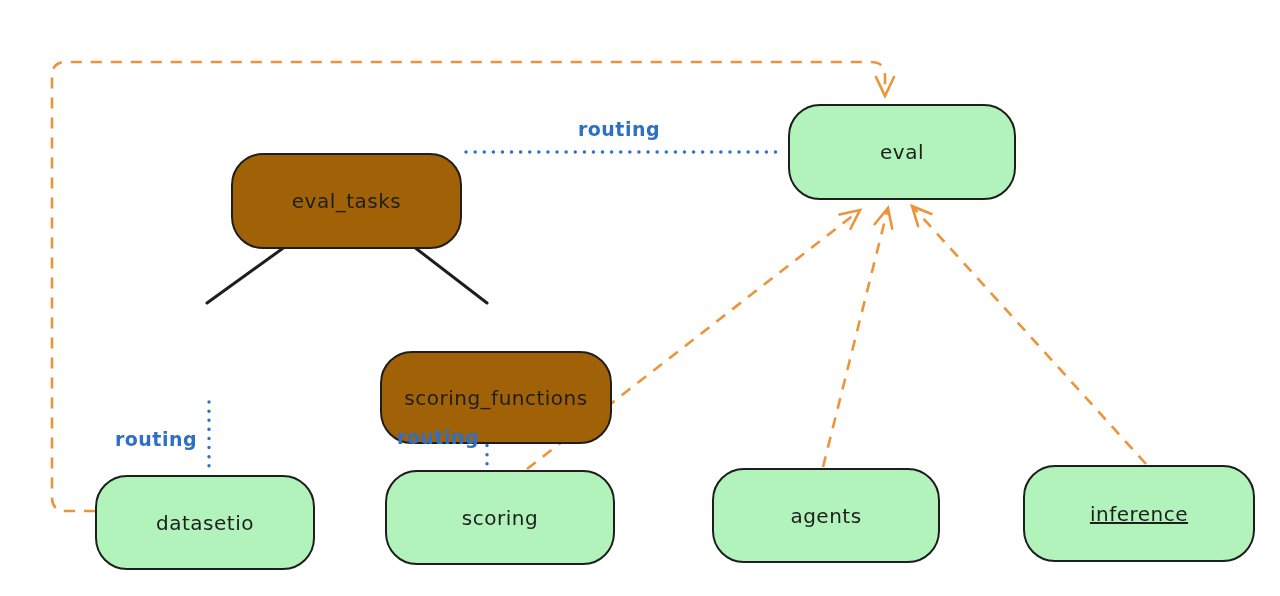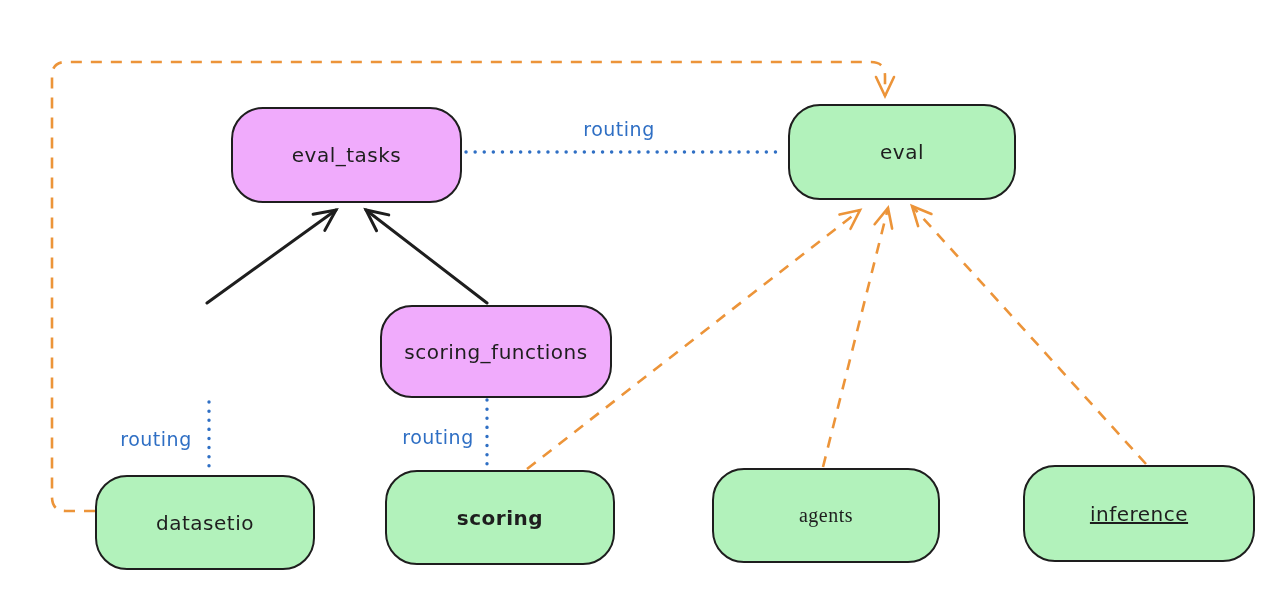--- a/index.html
+++ b/index.html
@@ -12,26 +12,26 @@
   }
   #edges { position:absolute; left:0; top:0; width:1280px; height:596px; }
   .node {
     position:absolute;
     border:2.5px solid #1e1e1e;
     border-radius:32px;
     display:flex; align-items:center; justify-content:center;
     font-size:20px; color:#1e1e1e; letter-spacing:0.5px;
     box-sizing:border-box;
   }
-  .node.blue  { background:#f0abfc; }
+  .node.blue  { background:#a16207;margin-top:46px; }
   .node.green { background:#b2f2bb;text-align:right; }
   .edge-label {
     position:absolute;
     color:#2f6fc4;
-    font-weight:normal;
+    font-weight:bold;
     font-size:19px;
     transform:translate(-50%,-50%);
     white-space:nowrap;
     letter-spacing:0.5px;
   }
 </style>
 </head>
 <body>
 
 <div id="canvas">
@@ -61,23 +61,23 @@
 
   <div class="node blue" style="left:231px;  top:107px; width:231px; height:96px;">eval_tasks</div>
 
   <div class="node green" style="left:788px;  top:104px; width:228px; height:96px;">eval</div>
 
 
   <div class="node blue" style="left:380px;  top:305px; width:232px; height:93px;">scoring_functions</div>
 
   <div class="node green" style="left:95px;   top:475px; width:220px; height:95px;">datasetio</div>
 
-  <div class="node green" style="left:385px;  top:470px; width:230px; height:95px;font-weight:bold;">scoring</div>
+  <div class="node green" style="left:385px;  top:470px; width:230px; height:95px;">scoring</div>
 
-  <div class="node green" style="left:712px;  top:468px; width:228px; height:95px;font-family:Liberation Serif, serif;">agents</div>
+  <div class="node green" style="left:712px;  top:468px; width:228px; height:95px;">agents</div>
 
   <div class="node green" style="left:1023px; top:465px; width:232px; height:97px;text-decoration:underline;">inference</div>
 
   <div class="edge-label" style="left:619px; top:129px;">routing</div>
 
   <div class="edge-label" style="left:156px; top:439px;">routing</div>
 
   <div class="edge-label" style="left:438px; top:437px;">routing</div>
 
 </div>

